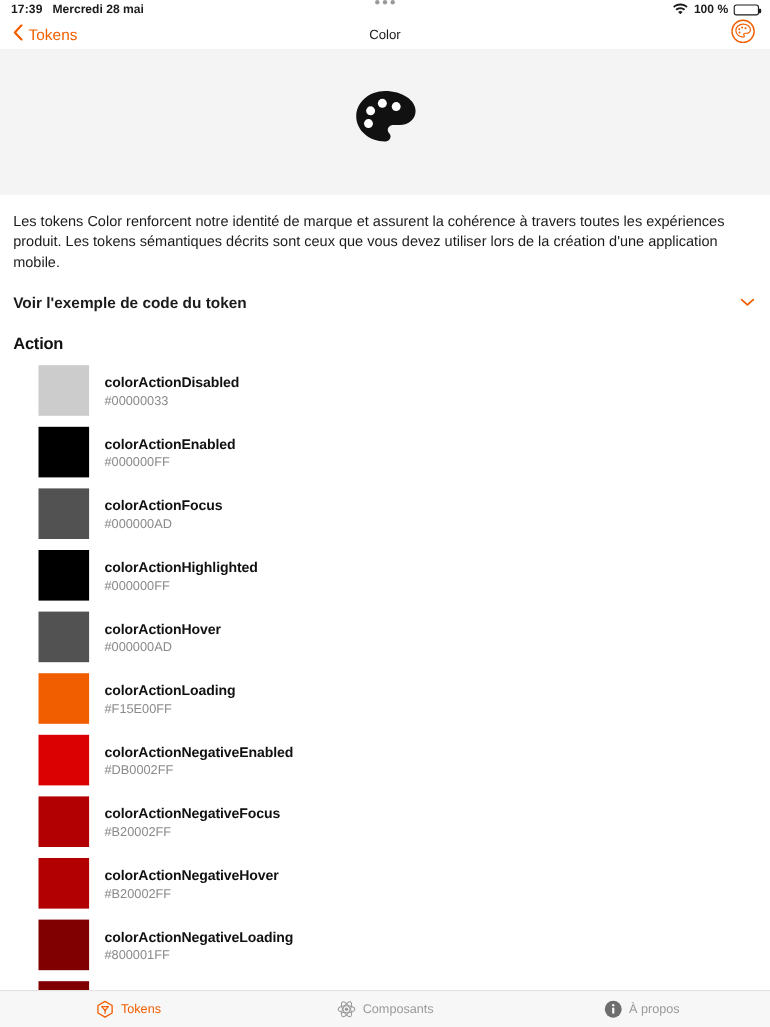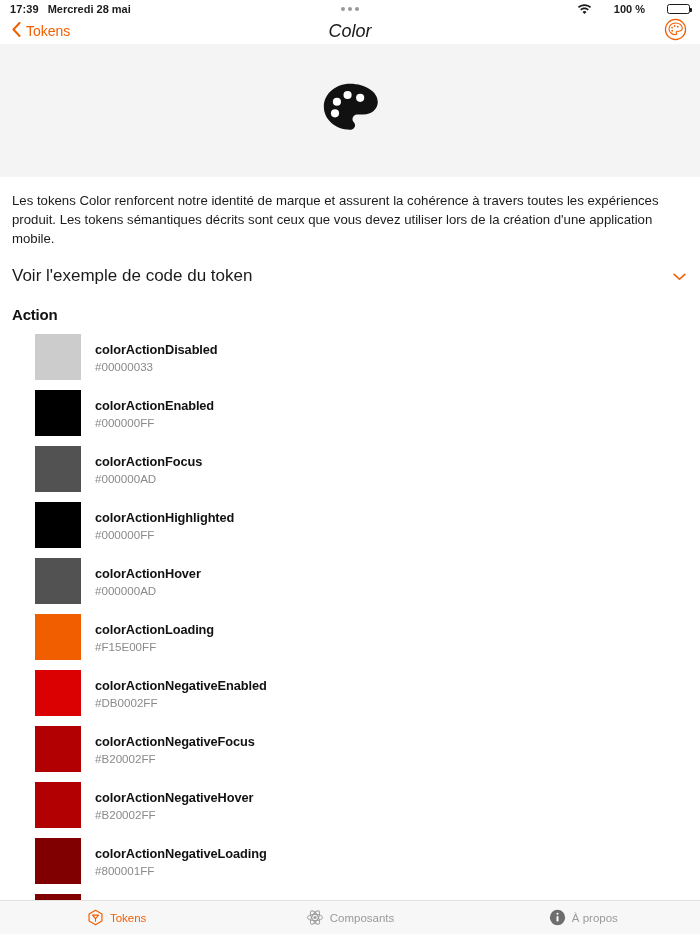--- a/index.html
+++ b/index.html
@@ -19,21 +19,20 @@
     background: #ffffff;
     display: flex;
     flex-direction: column;
   }
 
   
   .status-bar {
     height: 18px;
     flex: 0 0 18px;
     display: flex;
-    align-items: center;
     padding: 0 10px;
     font-size: 11px;
     font-weight: bold;
     color: #1b1b1b;
     background: #ffffff;
     position: relative;
   }
   .status-left { display: flex; align-items: center; gap: 9px; }
   .status-time { letter-spacing: 0.1px; }
   .status-date { font-weight: bold; }
@@ -45,21 +44,21 @@
     gap: 3px;
   }
   .status-dots i {
     width: 4px; height: 4px; border-radius: 50%;
     background: #9a9a9a; display: block;
   }
   .status-right {
     margin-left: auto;
     display: flex;
     align-items: center;
-    gap: 22px;
+    gap: 5px;
   }
   .wifi-icon { display: block; }
   .battery-pct { font-size: 11px; font-weight: bold; }
   .battery {
     position: relative;
     width: 23px; height: 10px;
     border: 1px solid #1b1b1b;
     border-radius: 2.5px;
     padding: 1px;
   }
@@ -93,23 +92,22 @@
     gap: 5px;
     color: #F15E00;
     font-size: 14px;
     cursor: pointer;
   }
   .nav-back .chev { display: block; }
   .nav-title {
     position: absolute;
     left: 50%;
     transform: translateX(-50%);
-    font-size: 18px;
+    font-size: 12px;
     color: #1b1b1b;
-    font-style: italic;
   }
   .nav-action {
     margin-left: auto;
     width: 26px; height: 26px;
     border-radius: 50%;
     display: flex; align-items: center; justify-content: center;
     cursor: pointer;
   }
 
   
@@ -134,22 +132,22 @@
     color: #1b1b1b;
   }
 
   .code-row {
     display: flex;
     align-items: center;
     padding: 10px 14px 12px 12px;
     cursor: pointer;
   }
   .code-row .label {
-    font-size: 17px;
-    font-weight: normal;
+    font-size: 14px;
+    font-weight: bold;
     color: #1b1b1b;
   }
   .code-row .chevron {
     margin-left: auto;
     display: block;
   }
 
   .section-title {
     font-size: 15px;
     font-weight: bold;

